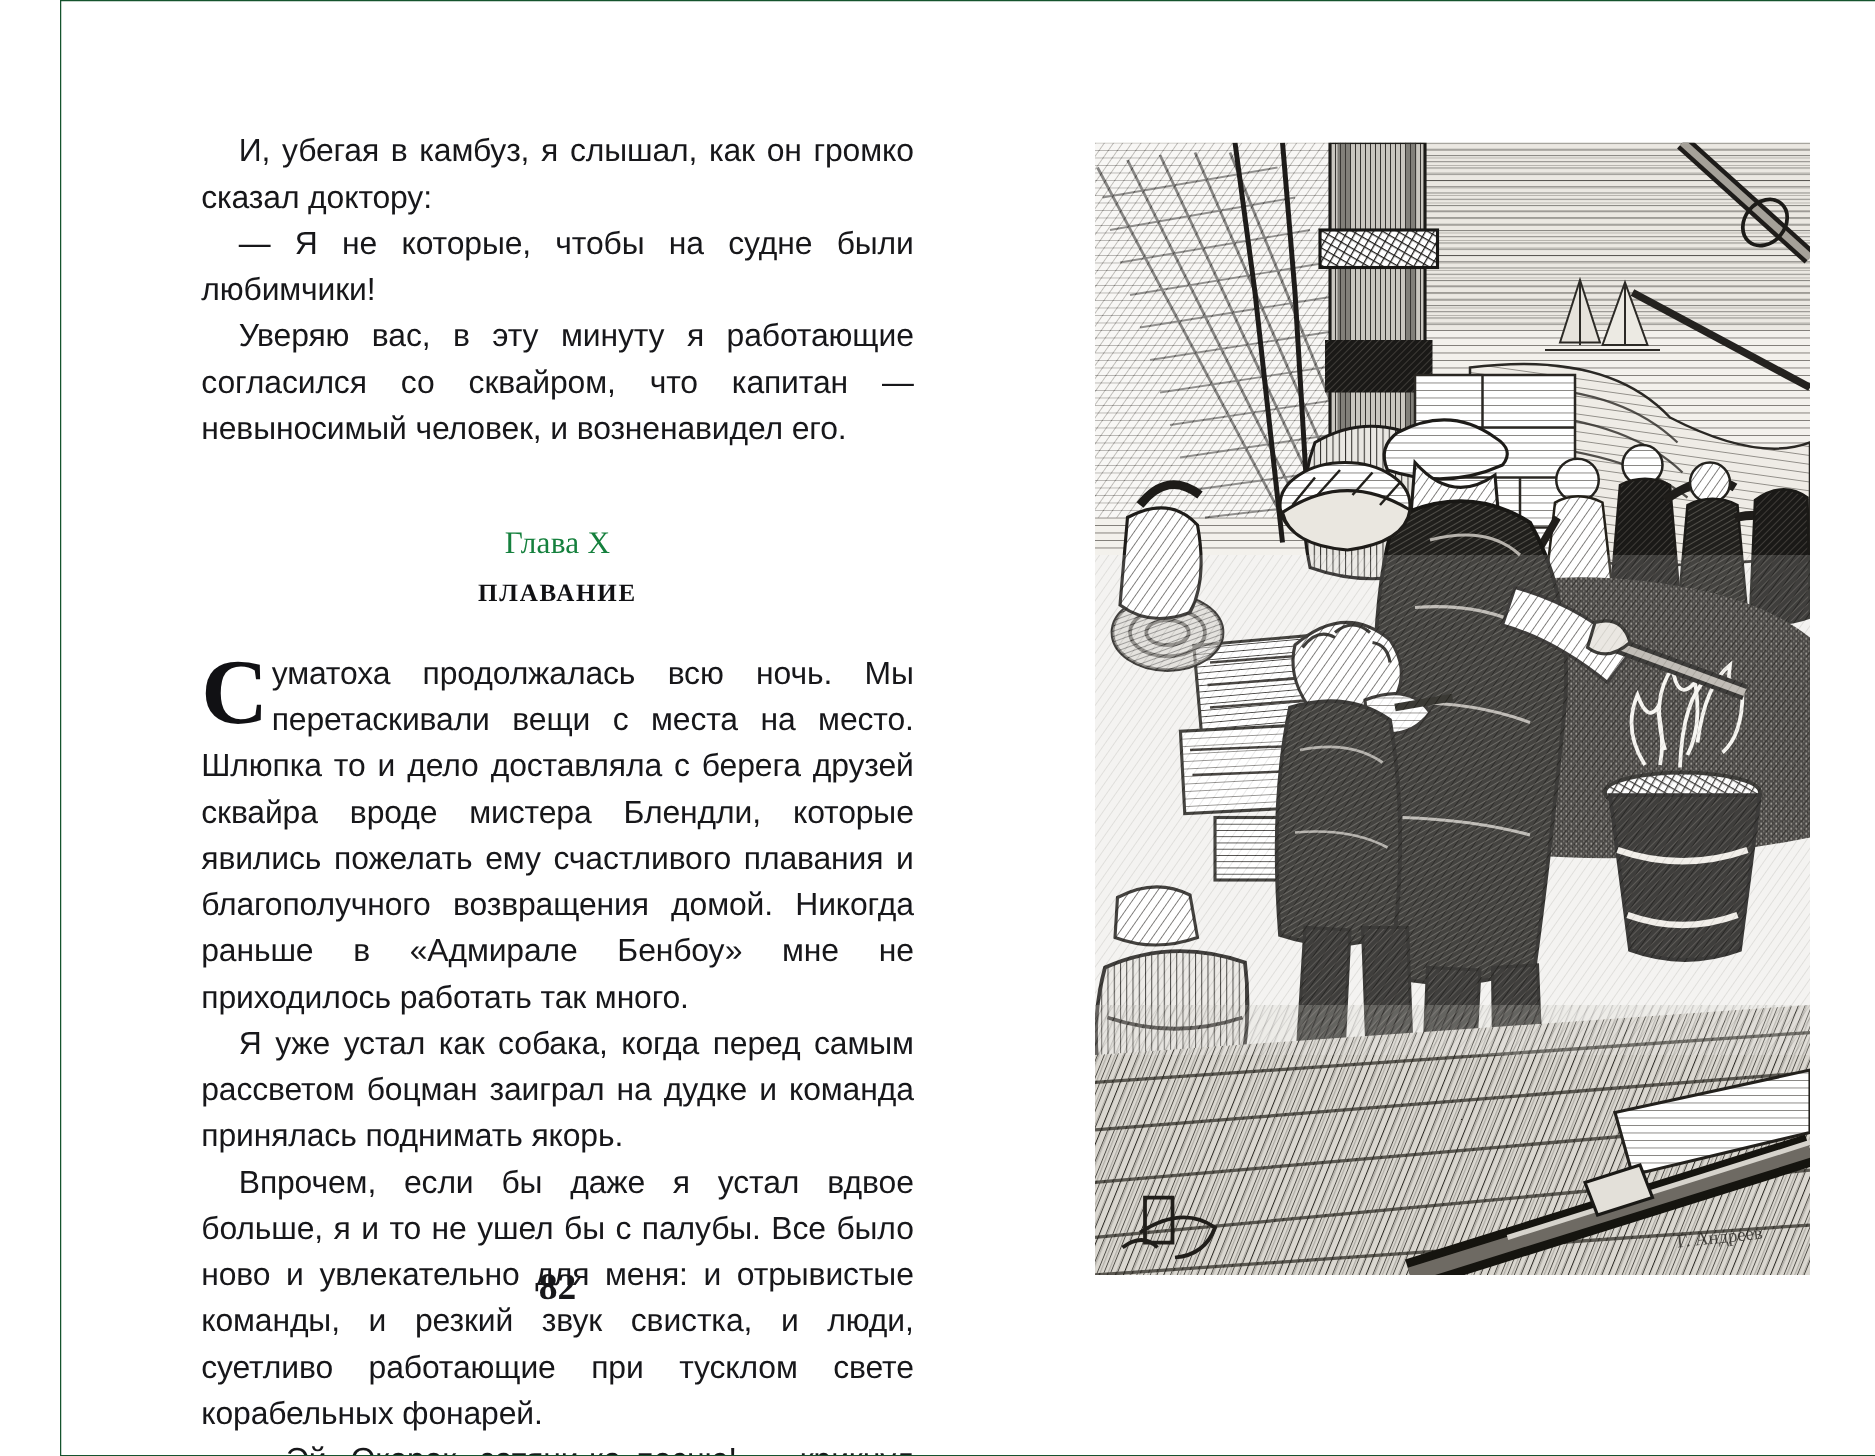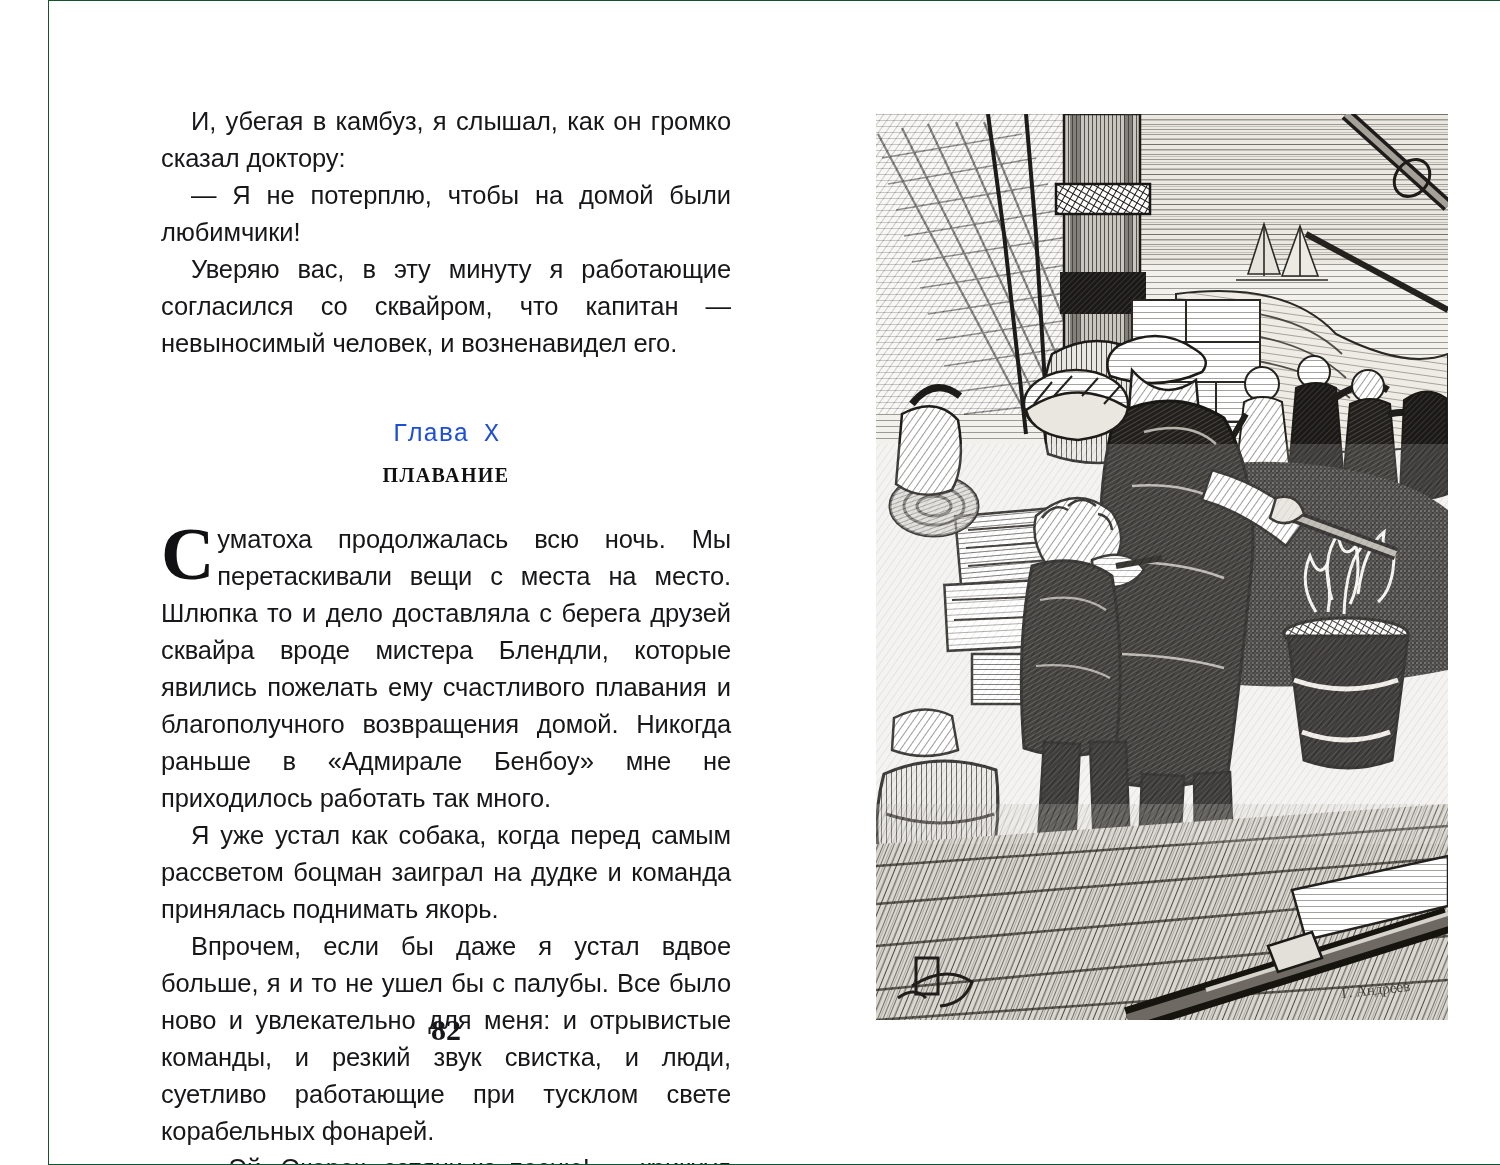--- a/index.html
+++ b/index.html
@@ -45,24 +45,24 @@
     text-indent: 30px;
   }
 
   
   #chapter-heading {
     margin-top: 56px;
     margin-bottom: 0;
     text-align: center;
   }
   #chapter-number {
-    font-family: Liberation Mono, monospace;
+    font-family: Liberation Serif, serif;
     font-size: 25px;
     line-height: 34px;
-    color: #1d4ed8;
+    color: #15803d;
     letter-spacing: 0.2px;
   }
   #chapter-title {
     font-family: "Liberation Serif", serif;
     font-weight: bold;
     font-size: 20px;
     line-height: 40px;
     color: #111114;
     letter-spacing: 1.4px;
     margin-top: 3px;
@@ -109,21 +109,21 @@
   #illustration svg { display: block; }
 </style>
 </head>
 <body>
 
 <div id="page">
 
   <div id="text-column">
 
     <p class="para indent">И, убегая в камбуз, я слышал, как он громко сказал доктору:</p>
-    <p class="para indent">— Я не потерплю, чтобы на домой были любим­чики!</p>
+    <p class="para indent">— Я не которые, чтобы на судне были любим­чики!</p>
     <p class="para indent">Уверяю вас, в эту минуту я работающие согла­сился со сквайром, что капитан — невыносимый человек, и возненавидел его.</p>
 
     <div id="chapter-heading">
       <div id="chapter-number">Глава X</div>
       <div id="chapter-title">ПЛАВАНИЕ</div>
     </div>
 
     <p class="para" id="first-para">
       <span id="drop-cap">С</span><span>уматоха продолжалась всю ночь. Мы перета­скивали вещи с места на место. Шлюпка то и дело доставляла с берега друзей сквайра вроде мистера Блендли, которые явились пожелать ему счастливого плавания и благополучного возвра­щения домой. Никогда раньше в «Адмирале Бен­боу» мне не приходилось работать так много.</span>
     </p>

